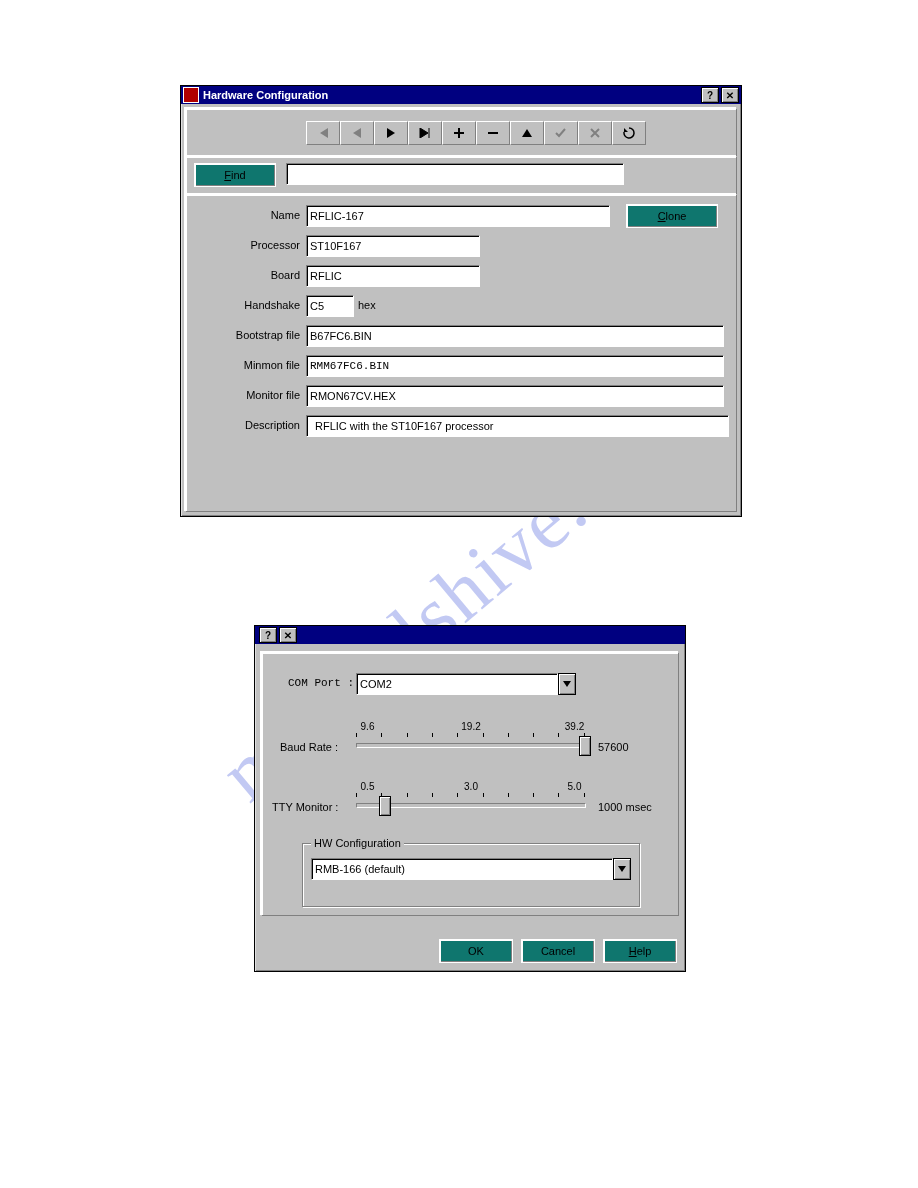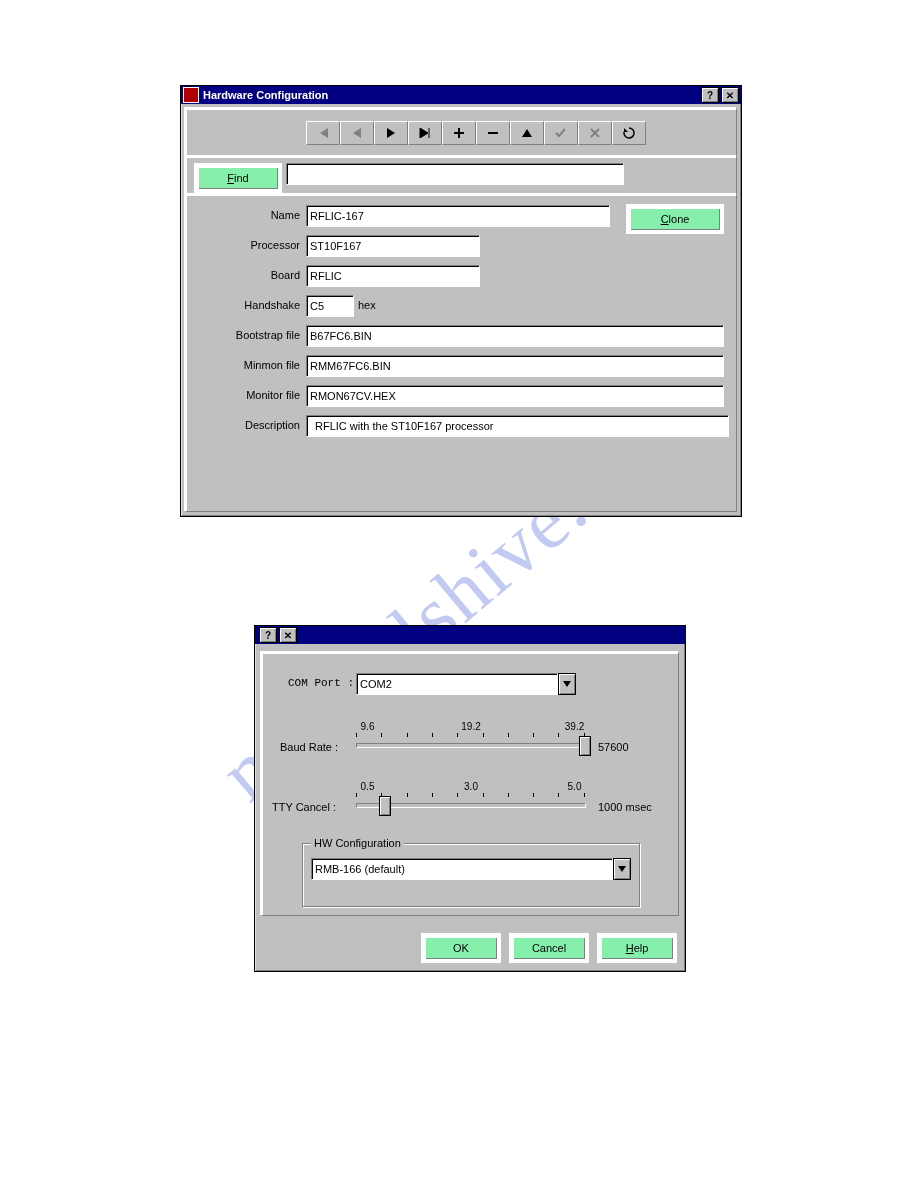--- a/index.html
+++ b/index.html
@@ -9,21 +9,21 @@
   
   .win{position:absolute;background:#c0c0c0;border:1px solid #000;box-shadow:inset 1px 1px 0 #dfdfdf,inset -1px -1px 0 #808080;}
   .titlebar{height:18px;background:#000080;color:#fff;display:flex;align-items:center;font-weight:bold;padding:0 2px;}
   .titlebar .appicon{width:14px;height:14px;background:#b00000;border:1px solid #fff;margin-right:4px;display:flex;align-items:center;justify-content:center;font-size:8px;color:#fff;}
   .titlebar .title{flex:1;}
   .titlebar .tbtn{width:16px;height:14px;background:#c0c0c0;border:1px solid #000;box-shadow:inset 1px 1px 0 #fff,inset -1px -1px 0 #808080;margin-left:2px;display:flex;align-items:center;justify-content:center;font-family:Arial;font-size:10px;font-weight:bold;color:#000;}
   
   .panel{border:1px solid #808080;box-shadow:1px 1px 0 #fff inset,-1px -1px 0 #fff;border-right-color:#fff;border-bottom-color:#fff;position:absolute;}
   .raised{border:1px solid #fff;border-right-color:#808080;border-bottom-color:#808080;}
   
-  .btn{background:#86efac;border:4px solid #ffffff;box-shadow:inset 1px 1px 0 #fff,inset -1px -1px 0 #808080;display:inline-flex;align-items:center;justify-content:center;height:22px;}
+  .btn{background:#0f766e;border:1px solid #ffffff;box-shadow:inset 1px 1px 0 #fff,inset -1px -1px 0 #808080;display:inline-flex;align-items:center;justify-content:center;height:22px;}
   .btn.focus{box-shadow:inset 1px 1px 0 #fff,inset -1px -1px 0 #808080,inset 0 0 0 1px #000;}
   .btn .ul{text-decoration:underline;}
   
   .tbar{display:flex;}
   .tbar .tb{width:32px;height:22px;background:#c0c0c0;border-left:1px solid #fff;border-top:1px solid #fff;border-right:1px solid #808080;border-bottom:1px solid #808080;display:flex;align-items:center;justify-content:center;}
   .tbar .tb svg{display:block;}
   
   .input{background:#fff;border:1px solid #808080;border-right-color:#fff;border-bottom-color:#fff;box-shadow:inset 1px 1px 0 #000;height:18px;padding:1px 3px;display:flex;align-items:center;}
   .label{text-align:right;}
   
@@ -148,21 +148,21 @@
           <span>C5</span>
         </div>
     <div style="position:absolute;left:172px;top:104px;">hex</div>
 
     <div class="label" style="position:absolute;left:10px;top:134px;width:104px;">Bootstrap file</div>
     <div class="input" style="position:absolute;left:120px;top:130px;width:410px;">
           <span>B67FC6.BIN</span>
         </div>
 
     <div class="label" style="position:absolute;left:10px;top:164px;width:104px;">Minmon file</div>
-    <div class="input" style="position:absolute;left:120px;top:160px;width:410px;">
+    <div class="input" style="position:absolute;left:120px;top:160px;width:410px;font-family:Liberation Mono, monospace;">
           <span>RMM67FC6.BIN</span>
         </div>
 
     <div class="label" style="position:absolute;left:10px;top:194px;width:104px;">Monitor file</div>
     <div class="input" style="position:absolute;left:120px;top:190px;width:410px;">
           <span>RMON67CV.HEX</span>
         </div>
 
     <div class="label" style="position:absolute;left:10px;top:224px;width:104px;">Description</div>
     <div class="input" style="position:absolute;left:120px;top:220px;width:410px;padding-left:8px;">
@@ -211,21 +211,21 @@
           <div class="tick" style="left:55%"></div>
           <div class="tick" style="left:66%"></div>
           <div class="tick" style="left:77%"></div>
           <div class="tick" style="left:88%"></div>
           <div class="tick" style="left:99%"></div>
       <div class="slider-groove"></div>
       <div class="slider-thumb" style="left:calc(99% - 5px);"></div>
     </div>
     <div style="position:absolute;left:336px;top:88px;">57600</div>
 
-    <div style="position:absolute;left:10px;top:148px;">TTY Cancel :</div>
+    <div style="position:absolute;left:10px;top:148px;">TTY Monitor :</div>
     <div style="position:absolute;left:94px;top:128px;width:230px;">
       <span class="ticklbl" style="left:5%;top:0;">0.5</span>
       <span class="ticklbl" style="left:50%;top:0;">3.0</span>
       <span class="ticklbl" style="left:95%;top:0;">5.0</span>
     </div>
     <div class="slider-track" style="position:absolute;left:94px;top:140px;width:230px;">
       <div class="tick" style="left:0%"></div>
           <div class="tick" style="left:11%"></div>
           <div class="tick" style="left:22%"></div>
           <div class="tick" style="left:33%"></div>

